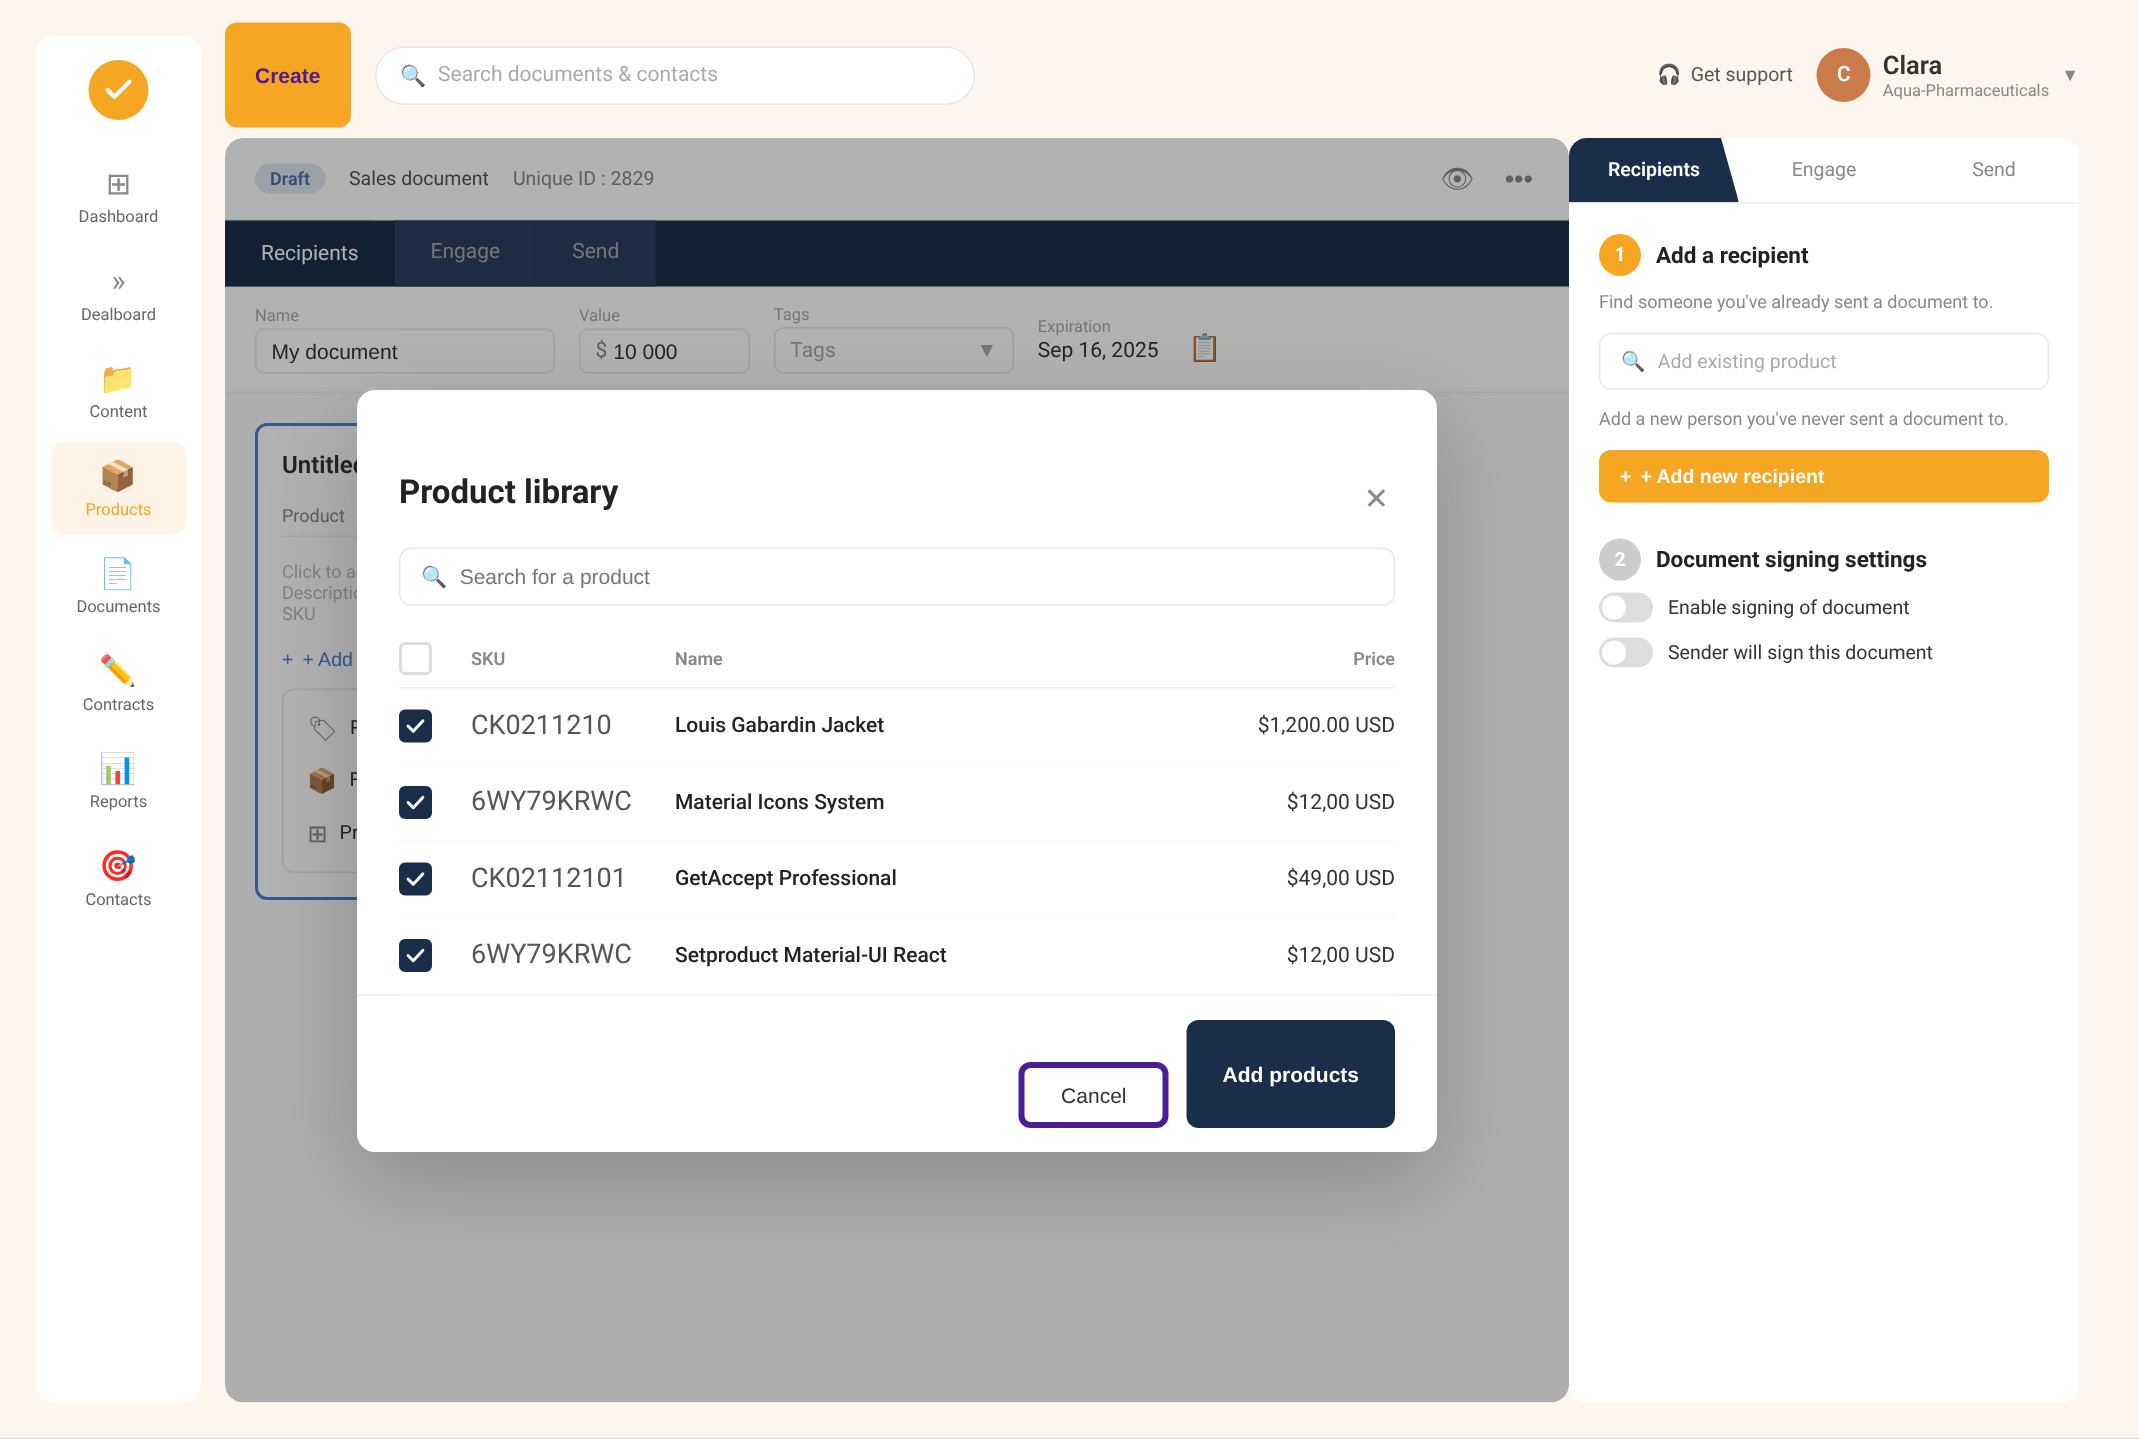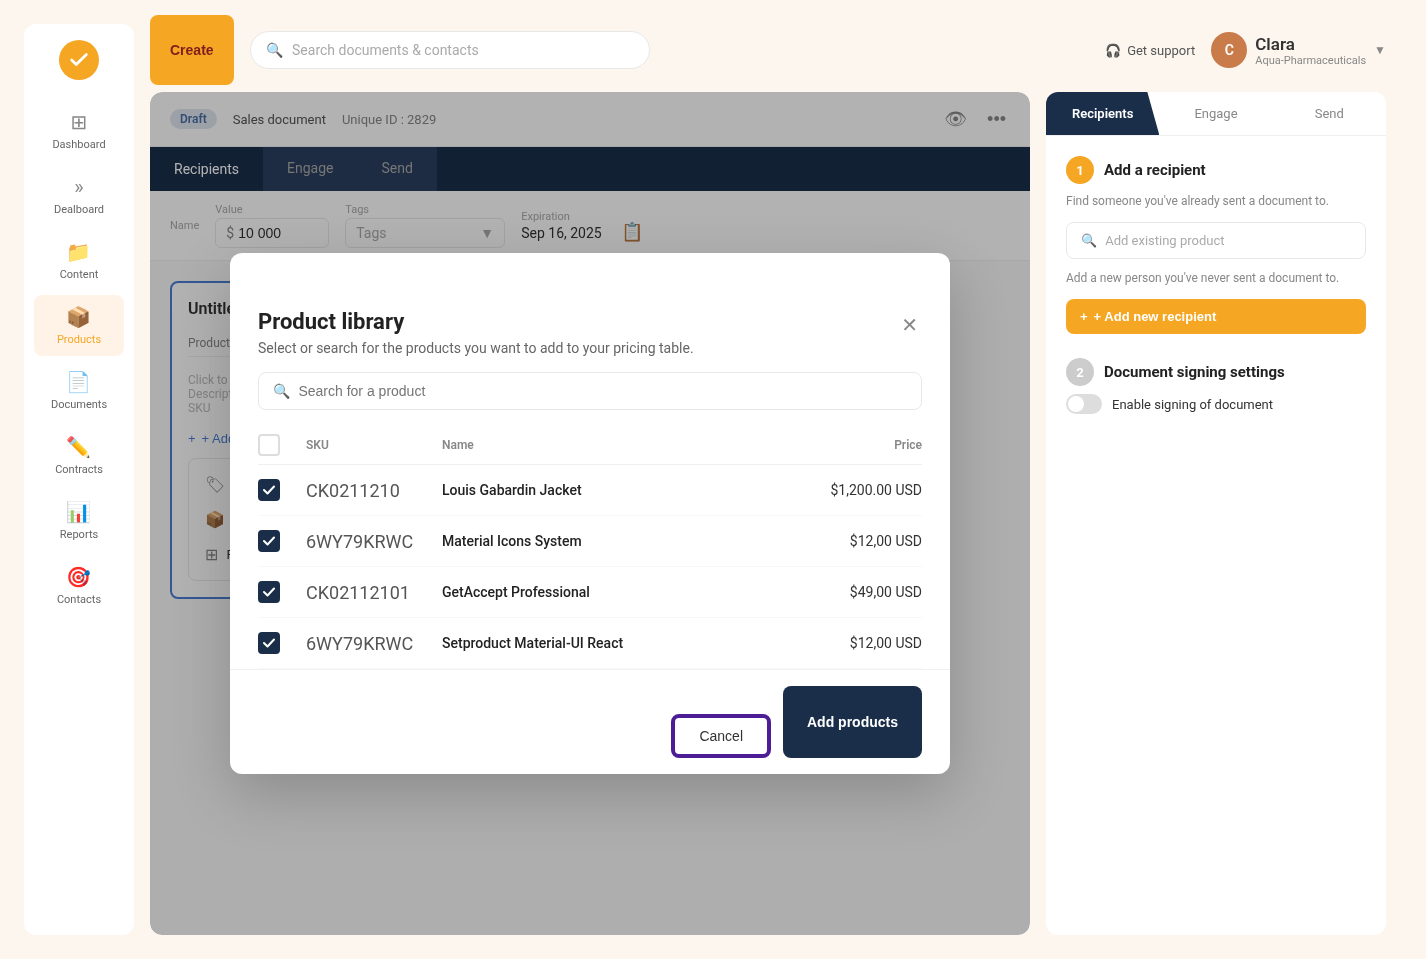--- a/index.html
+++ b/index.html
@@ -82,21 +82,21 @@
     .topbar {
       display: flex;
       align-items: center;
       gap: 16px;
       margin-bottom: 16px;
       height: 52px;
     }
 
     .create-btn {
       background: #f5a623;
-      color: #7f1d1d;
+      color: #4c1d95;
       border: none;
       border-radius: 8px;
       padding: 27px 20px;
       font-size: 14px;
       font-weight: 600;
       cursor: pointer;
     }
 
     .search-bar {
       flex: 1;
@@ -148,21 +148,21 @@
       font-weight: 600;
     }
 
     .user-name { font-size: 17px; font-weight: 600; color: #333; }
     .user-org { font-size: 11px; color: #888; }
 
     
     .doc-area {
       flex: 1;
       display: flex;
-      gap: 16px;
+      gap: 0;
       overflow: hidden;
     }
 
     .doc-main {
       flex: 1;
       background: white;
       border-radius: 12px;
       display: flex;
       flex-direction: column;
       overflow: hidden;
@@ -716,20 +716,21 @@
 
         <div class="tab-bar" style="background:#1a2e4a;border-radius:0;">
           <div class="tab active">Recipients</div>
           <div class="tab" style="color:#aaa;background:#2a3f5f;">Engage</div>
           <div class="tab" style="color:#aaa;background:#2a3f5f;">Send</div>
         </div>
 
         <div class="doc-fields">
           <div class="field-group">
             <span class="field-label">Name</span>
+            <input class="field-input" type="text" style="width: 200px;" value="My document">
           </div>
           <div class="field-group">
             <span class="field-label">Value</span>
             <div style="display:flex;align-items:center;border:1px solid #e8e8e8;border-radius:6px;padding:6px 10px;gap:4px;">
               <span style="font-size:14px;color:#888;">$</span>
               <input class="field-input" type="text" style="border: none; padding: 0px; width: 80px;" value="10 000">
             </div>
           </div>
           <div class="field-group">
             <span class="field-label">Tags</span>
@@ -772,21 +773,20 @@
               </div>
             </div>
           </div>
         </div>
 
         <div class="modal-overlay">
           <div class="modal">
             <div class="modal-header">
               <div>
                 <div class="modal-title">Product library</div>
-                <div class="modal-subtitle">Select or search for the products you want to add to your pricing table.</div>
               </div>
               <button class="modal-close">✕</button>
             </div>
 
             <div class="modal-search">
               <span style="color:#aaa;">🔍</span>
               <input type="text" placeholder="Search for a product" style="border: none; outline: none; flex: 1 1 0%; font-size: 14px; color: rgb(51, 51, 51);">
             </div>
 
             <div class="modal-table">
@@ -887,18 +887,22 @@
 
           <div class="panel-section">
             <div class="panel-section-header">
               <div class="section-num gray">2</div>
               <div class="panel-section-title">Document signing settings</div>
             </div>
             <div class="toggle-row">
               <div class="toggle"></div>
               <span class="toggle-label">Enable signing of document</span>
             </div>
+            <div class="toggle-row">
+              <div class="toggle"></div>
+              <span class="toggle-label">Sender will sign this document</span>
+            </div>
           </div>
         </div>
       </div>
     </div>
   </div>
 </div>
 
 </body></html>

